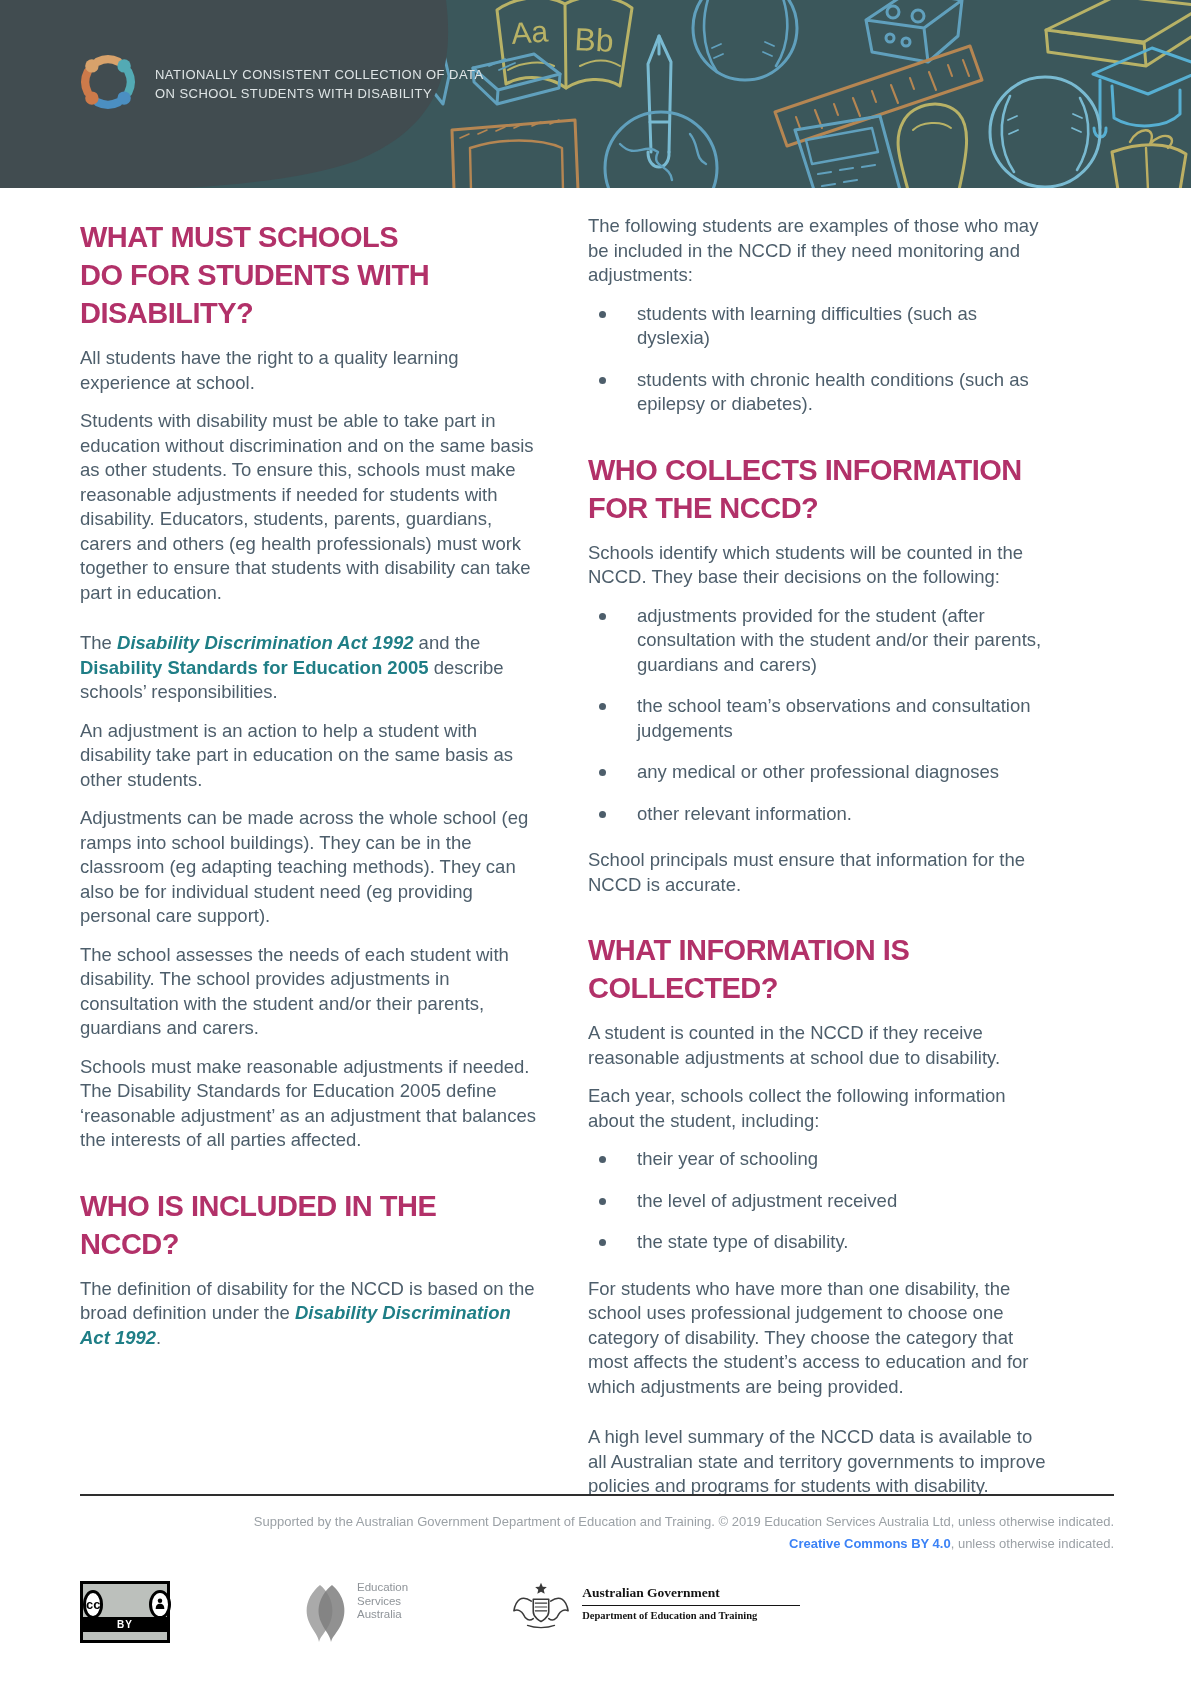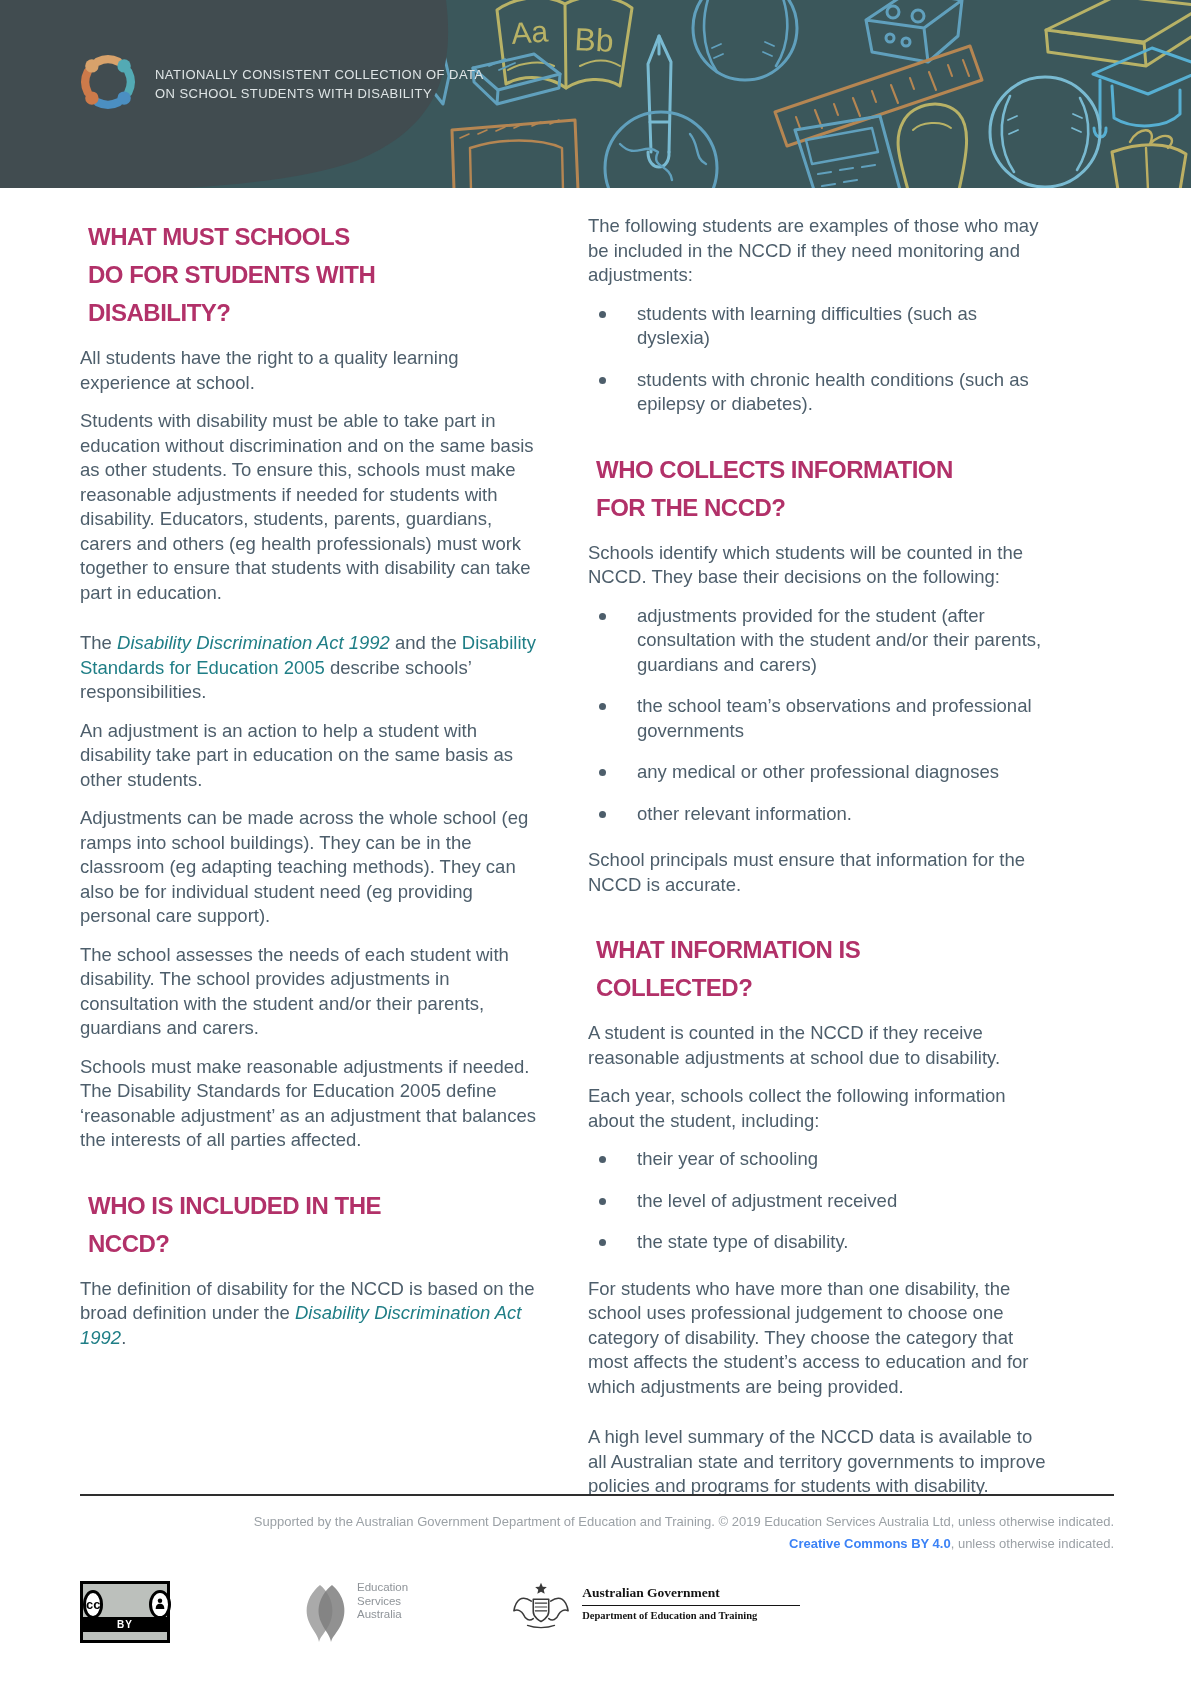--- a/index.html
+++ b/index.html
@@ -11,32 +11,32 @@
   .header svg.doodles { display:block; }
   .logo-block { position:absolute; top:50px; left:76px; display:flex; align-items:center; }
   .logo-text { margin-left:15px; }
   .logo-title { color:#ffffff; font-weight:bold; font-size:46px; line-height:1; letter-spacing:1px; }
   .logo-tagline { color:#dfe5e6; font-size:13px; letter-spacing:0.45px; line-height:1.45; margin-top:5px; }
 
   
   .col { position:absolute; top:214px; width:462px; color:#4d5e6b; font-size:18.5px; line-height:24.5px; }
   .col-left  { left:80px;  }
   .col-right { left:588px; }
-  h2 { color:#b23169; font-size:24px; line-height:38px; font-weight:bold;
-       margin:34px 8px 14px; letter-spacing:-0.5px; }
+  h2 { color:#b23169; font-size:29px; line-height:38px; font-weight:bold;
+       margin:34px 0 14px; letter-spacing:-0.5px; }
   h2.first { margin-top:4px; }
   h2 .hline { display:block; white-space:nowrap; }
   p { margin:0 0 14px; }
   p.gap-top { margin-top:26px; }
   ul { list-style:none; margin:6px 0 8px; padding:0; }
   li { position:relative; padding-left:49px; margin-bottom:17px; }
   li::before { content:""; position:absolute; left:11px; top:9px; width:7px; height:7px;
                border-radius:50%; background:#4d5e6b; }
   p.after-list { margin-top:22px; }
-  .lnk { color:#1f7e86; font-weight:normal; cursor:pointer; }
+  .lnk { color:#1f7e86; font-weight:bold; cursor:pointer; }
   .lnk.it { font-style:italic; }
 
   
   .footer { position:absolute; left:80px; top:1494px; width:1034px; }
   .footer .rule { border:none; border-top:2px solid #2e2e2e; margin:0 0 15px; }
   .foot-line { color:#9ba1a6; font-size:13px; line-height:22px;text-align:right; }
   .foot-bold { color:#3b82f6; font-weight:bold; }
 
   .logos { display:flex; align-items:flex-start; margin-top:26px; }
   .cc-badge { width:90px; height:62px; border:3px solid #000; background:#bcc0bc;
@@ -214,21 +214,21 @@
       <li>students with chronic health conditions (such as epilepsy or diabetes).</li>
     </ul>
 
     <h2>
       <span class="hline">WHO COLLECTS INFORMATION</span>
       <span class="hline">FOR THE NCCD?</span>
     </h2>
     <p>Schools identify which students will be counted in the NCCD. They base their decisions on the following:</p>
     <ul>
       <li>adjustments provided for the student (after consultation with the student and/or their parents, guardians and carers)</li>
-      <li>the school team’s observations and professional governments</li>
+      <li>the school team’s observations and consultation judgements</li>
       <li>any medical or other professional diagnoses</li>
       <li>other relevant information.</li>
     </ul>
     <p class="after-list">School principals must ensure that information for the NCCD is accurate.</p>
 
     <h2>
       <span class="hline">WHAT INFORMATION IS</span>
       <span class="hline">COLLECTED?</span>
     </h2>
     <p>A student is counted in the NCCD if they receive reasonable adjustments at school due to disability.</p>

